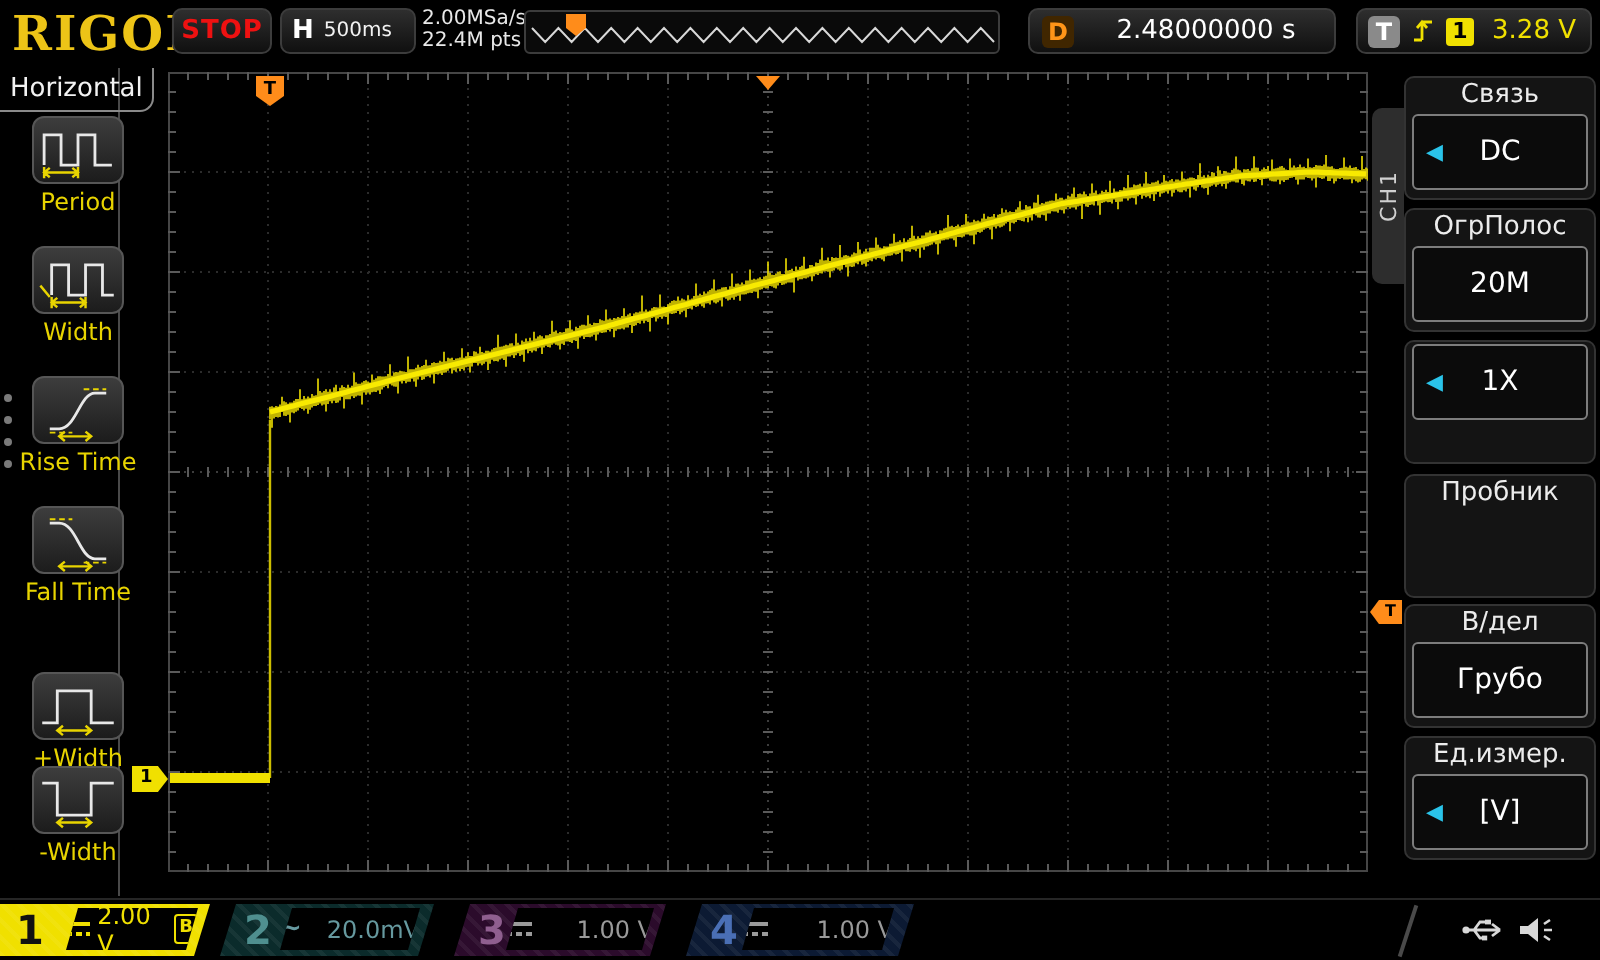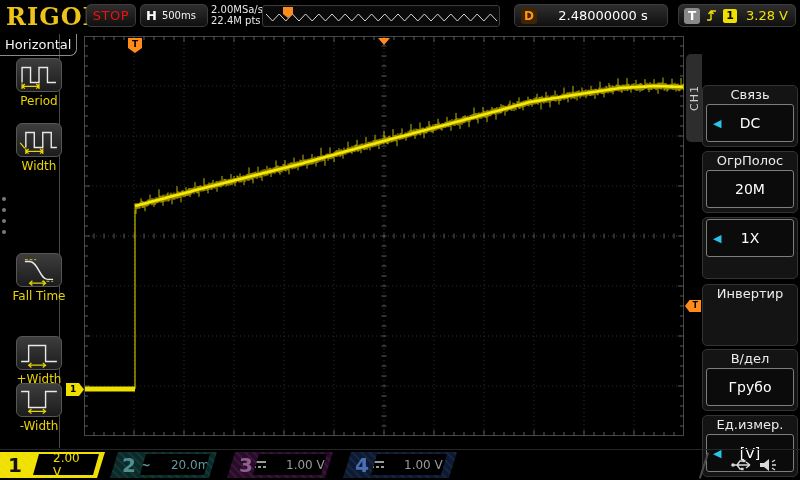--- a/index.html
+++ b/index.html
@@ -4,21 +4,21 @@
 <style>
   html,body{margin:0;padding:0;background:#000;}
   .screen{position:relative;width:800px;height:480px;background:#000;overflow:hidden;
           font-family:"DejaVu Sans",sans-serif;-webkit-font-smoothing:antialiased;}
   
   .logo{position:absolute;left:6px;top:2px;font-family:"DejaVu Serif",serif;font-weight:bold;
         font-size:24px;color:#edc417;letter-spacing:1px;}
   .tbox{position:absolute;top:4px;height:23px;background:linear-gradient(#2e2e2e,#101010);
         border:1px solid #3c3c3c;border-radius:5px;box-sizing:border-box;display:flex;align-items:center;}
   .stopbox{left:86px;width:50px;justify-content:center;}
-  .stoptxt{color:#ee1111;font-weight:normal;font-size:13px;letter-spacing:.5px;}
+  .stoptxt{color:#ee1111;font-weight:bold;font-size:13px;letter-spacing:.5px;}
   .hbox{left:140px;width:68px;padding:0 5px;gap:5px;}
   .hletter{color:#fff;font-weight:bold;font-size:13px;}
   .htime{color:#f2f2f2;font-size:10px;}
   .ratebox{position:absolute;left:211px;top:4px;color:#e8e8e8;font-size:10px;line-height:11px;}
   .thumb{position:absolute;left:262px;top:5px;width:238px;height:22px;background:#0a0a0a;
          border:1px solid #3c3c3c;border-radius:3px;box-sizing:border-box;}
   .dbox{left:514px;width:154px;padding:0 6px;gap:8px;}
   .badge{width:16px;height:16px;border-radius:3px;display:flex;align-items:center;justify-content:center;
          font-weight:bold;font-size:12px;flex:0 0 auto;}
   .dbadge{background:#402600;color:#ff9518;}
@@ -42,31 +42,31 @@
            clip-path:polygon(0 50%,28% 0,100% 0,100% 100%,28% 100%);
            color:#000;font-size:8px;font-weight:bold;line-height:12px;text-align:right;padding-right:3px;box-sizing:border-box;}
   .gnd-tag{position:absolute;left:66px;top:383px;width:18px;height:13px;background:#f0e000;
            clip-path:polygon(0 0,72% 0,100% 50%,72% 100%,0 100%);
            color:#000;font-size:9px;font-weight:bold;line-height:13px;padding-left:4px;box-sizing:border-box;}
   
   .chtab{position:absolute;left:686px;top:54px;width:16px;height:88px;background:#2d2d2d;
          border-radius:5px 0 0 5px;display:flex;align-items:center;justify-content:center;}
   .chtab span{writing-mode:vertical-rl;transform:rotate(180deg);color:#d0d0d0;font-size:11px;letter-spacing:1px;}
   .rm-item{position:absolute;left:702px;width:96px;height:62px;background:#141414;
-           border:1px solid #333;border-radius:5px;box-sizing:border-box;margin-top:47px;}
+           border:1px solid #333;border-radius:5px;box-sizing:border-box;}
   .rm-title{color:#ececec;font-size:13px;text-align:center;height:17px;line-height:17px;}
   .rm-value{position:relative;margin:1px 3px 0 3px;height:38px;background:#0b0b0b;border:1px solid #7d7d7d;
             border-radius:3px;color:#fff;font-size:14px;display:flex;align-items:center;justify-content:center;box-sizing:border-box;}
   .rm-arrow{position:absolute;left:6px;top:50%;transform:translateY(-50%);color:#2ac4ea;font-size:11px;}
   
   .botline{position:absolute;left:0;top:449px;width:800px;height:1px;background:#262626;}
   .chan{position:absolute;top:452px;height:26px;}
   .chan .num{position:absolute;top:1px;font-size:20px;font-weight:bold;}
   .chan .ibox{position:absolute;top:2px;height:21px;background:#000;display:flex;align-items:center;
-              justify-content:flex-start;gap:20px;font-size:12px;
+              justify-content:space-between;gap:4px;font-size:12px;
               clip-path:polygon(6px 0,100% 0,calc(100% - 6px) 100%,0 100%);}
   .hatch{background-image:repeating-linear-gradient(45deg,rgba(255,255,255,.05) 0 2px,transparent 2px 6px);}
   .coup{display:inline-block;width:13px;height:9px;}
   .coup.dc{background:
       linear-gradient(currentColor,currentColor) 0 1px/13px 2px no-repeat,
       repeating-linear-gradient(90deg,currentColor 0 3px,transparent 3px 5px) 0 6px/13px 2px no-repeat;}
   .coup.ac{background:none;width:auto;height:auto;font-weight:bold;font-size:13px;line-height:9px;}
   .bbadge{width:11px;height:13px;border:1px solid #f0e000;border-radius:2px;color:#f0e000;
           font-size:9px;font-weight:bold;line-height:13px;text-align:center;box-sizing:content-box;}
   .diag{position:absolute;left:703px;top:452px;width:2px;height:27px;background:#4a4a4a;transform:rotate(18deg);}
@@ -126,20 +126,28 @@
     </div>
 
     <div class="litem" style="top:89px">
       <svg class="lbtn" viewBox="0 0 46 34">
         <path d="M9,25 V9 H18 V25 H27 V9 H36 V25 H42" stroke="#e8e8e8" stroke-width="1.5" fill="none"></path>
         <path d="M3,20 L8,26 M9,26 V32 M27,26 V32 M9,29 H27 M12,26.5 L9,29 L12,31.5 M24,26.5 L27,29 L24,31.5" stroke="#e8d400" stroke-width="1.3" fill="none"></path>
       </svg>
       <div class="llabel">Width</div>
     </div>
 
+    <div class="litem" style="top:154px">
+      <svg class="lbtn" viewBox="0 0 46 34">
+        <path d="M8,27 H13 C22,27 24,8 32,8 H38" stroke="#e8e8e8" stroke-width="1.5" fill="none"></path>
+        <path d="M26,6 H38 M8,29 H20" stroke="#e8d400" stroke-width="1" fill="none" stroke-dasharray="3 2"></path>
+        <path d="M13,31 H30 M16,28.5 L13,31 L16,33.5 M27,28.5 L30,31 L27,33.5" stroke="#e8d400" stroke-width="1.3" fill="none"></path>
+      </svg>
+      <div class="llabel">Rise Time</div>
+    </div>
 
     <div class="litem" style="top:219px">
       <svg class="lbtn" viewBox="0 0 46 34">
         <path d="M8,8 H13 C22,8 24,27 32,27 H38" stroke="#e8e8e8" stroke-width="1.5" fill="none"></path>
         <path d="M8,6 H20 M26,29 H38" stroke="#e8d400" stroke-width="1" fill="none" stroke-dasharray="3 2"></path>
         <path d="M13,31 H30 M16,28.5 L13,31 L16,33.5 M27,28.5 L30,31 L27,33.5" stroke="#e8d400" stroke-width="1.3" fill="none"></path>
       </svg>
       <div class="llabel">Fall Time</div>
     </div>
 
@@ -221,21 +229,21 @@
         <span>20M</span>
       </div>
   </div>
   <div class="rm-item" style="top:170px">
     <div class="rm-value">
         <span class="rm-arrow">◀</span>
         <span>1X</span>
       </div>
   </div>
   <div class="rm-item" style="top:237px">
-    <div class="rm-title">Инвертир</div>
+    <div class="rm-title">Пробник</div>
   </div>
   <div class="rm-item" style="top:302px">
     <div class="rm-title">В/дел</div>
     <div class="rm-value">
         <span>Грубо</span>
       </div>
   </div>
   <div class="rm-item" style="top:368px">
     <div class="rm-title">Ед.измер.</div>
     <div class="rm-value">

